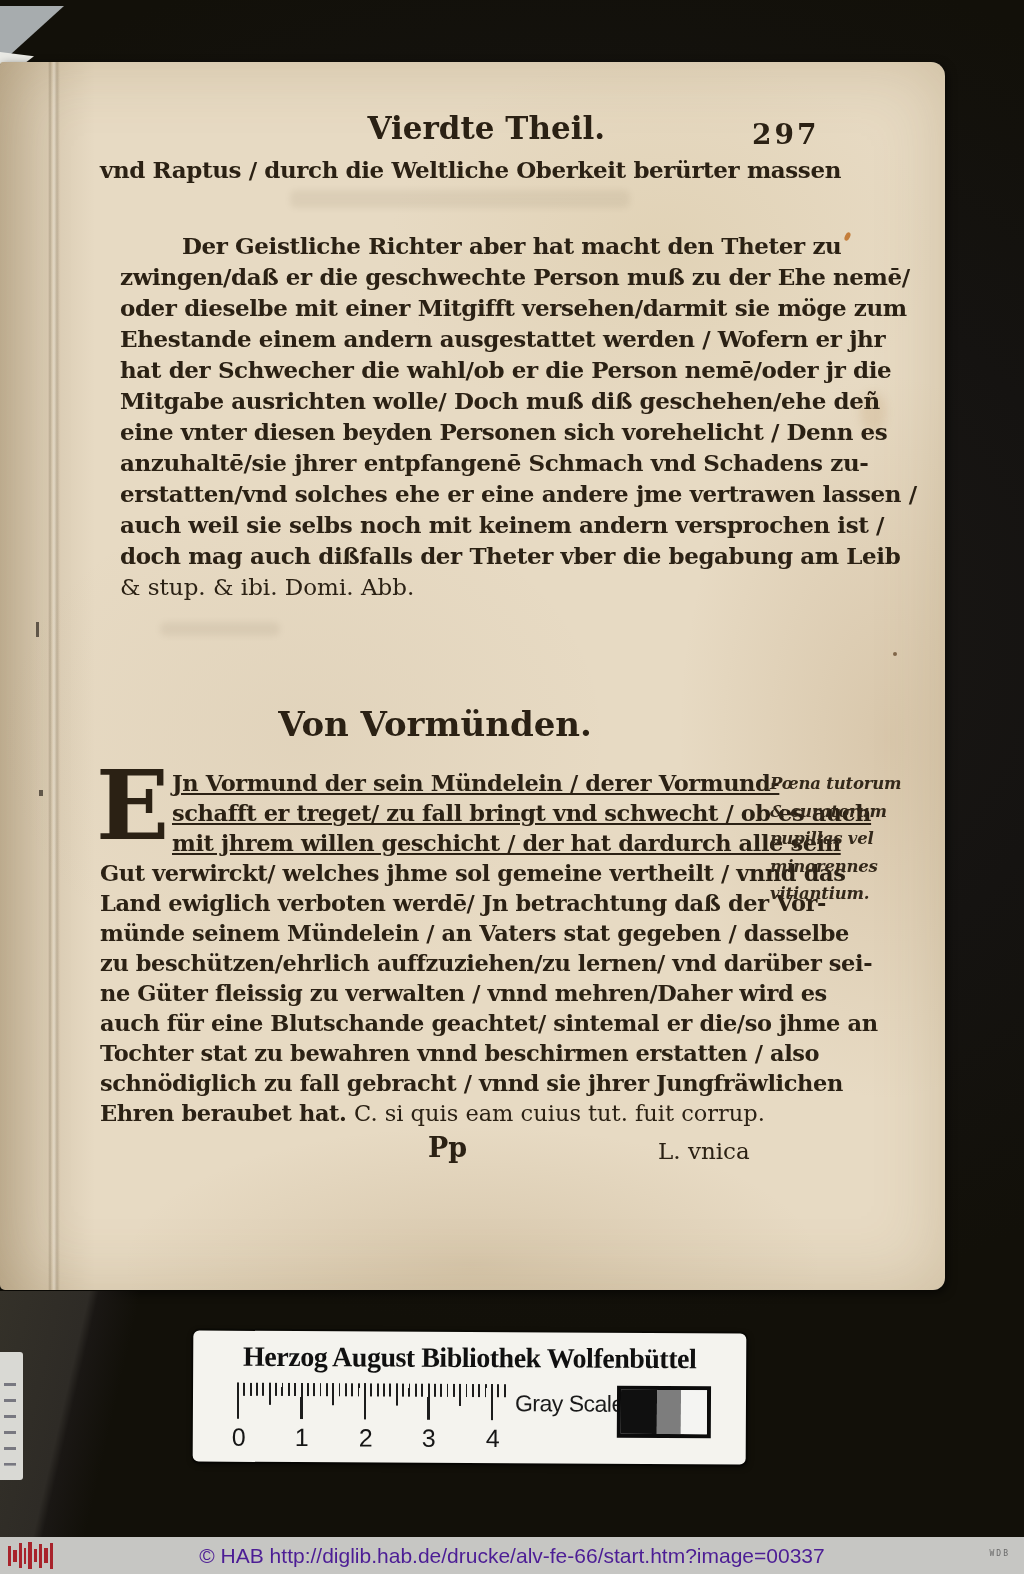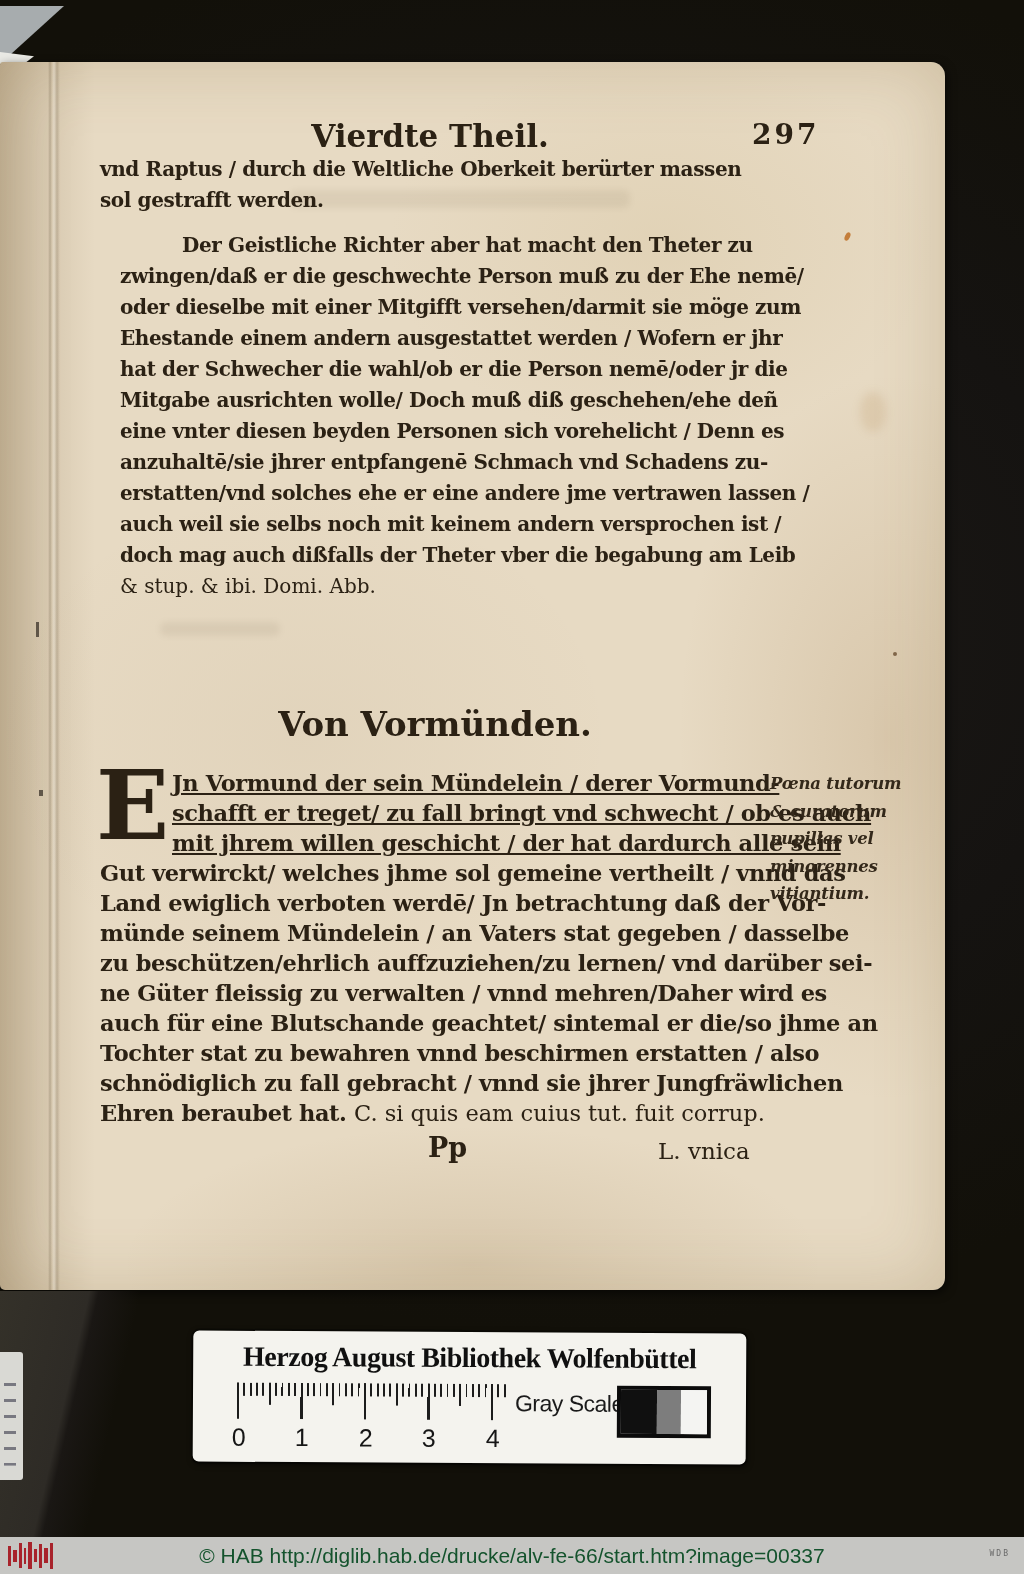--- a/index.html
+++ b/index.html
@@ -15,27 +15,27 @@
            radial-gradient(ellipse 520px 420px at 32% 55%, rgba(120,92,52,.05), transparent 60%),
            radial-gradient(ellipse 300px 520px at 94% 55%, rgba(165,132,88,.22), transparent 70%),
            radial-gradient(ellipse 500px 200px at 50% 98%, rgba(150,120,75,.18), transparent 70%),
            linear-gradient(90deg, rgba(118,94,58,.30) 0px, rgba(118,94,58,.14) 42px, rgba(118,94,58,0) 95px);
          border-radius:3px 14px 12px 5px;
          box-shadow: inset 0 0 70px rgba(120,90,40,.22), 2px 3px 10px rgba(0,0,0,.6);
          color:#2b2114;}
   .crease{position:absolute;left:48px;top:0;width:12px;height:100%;
           background:linear-gradient(90deg, transparent 0, rgba(90,75,50,.25) 2px, transparent 4px,
                      rgba(255,255,255,.25) 6px, rgba(90,75,50,.22) 9px, transparent 12px);}
-  .line{white-space:nowrap;font-size:20px;line-height:31px;font-weight:bold;letter-spacing:-0.4px;}
+  .line{white-space:nowrap;font-size:23px;line-height:31px;font-weight:bold;letter-spacing:-0.4px;}
   .roman{font-weight:normal;letter-spacing:0;}
   .indent1{margin-left:62px;}
   .indent2{margin-left:72px;text-decoration:underline;}
 
-  .running-title{position:absolute;left:255px;top:48px;width:350px;text-align:center;
-                 font-size:31px;font-weight:bold;letter-spacing:0;margin-top:8px;}
+  .running-title{position:absolute;left:255px;top:48px;width:350px;text-align:right;
+                 font-size:31px;font-weight:bold;letter-spacing:0;}
   .folio{position:absolute;left:752px;top:56px;font-size:28px;font-weight:bold;letter-spacing:3px;}
 
   .par1{position:absolute;left:100px;top:92px;}
   .par2{position:absolute;left:100px;top:168px;margin-left:20px;}
   .section-heading{position:absolute;left:230px;top:642px;width:410px;text-align:center;
                    font-size:34px;font-weight:bold;}
   .par3{position:absolute;left:100px;top:706px;}
   .par3 .line{line-height:30px;font-size:22.5px;}
   .dropcap{position:absolute;left:96px;top:700px;font-size:96px;line-height:88px;font-weight:bold;}
   .margin-notes{position:absolute;left:770px;top:708px;width:150px;font-style:italic;
@@ -82,21 +82,21 @@
   .swatch .sw2{width:28%;background:#7d7d7d;}
   .swatch .sw3{width:30%;background:#f4f4f2;}
 
   
   .footer{position:absolute;left:0;top:1537px;width:1024px;height:37px;background:#c6c6c3;
           display:flex;align-items:center;}
   .footer-logo{position:absolute;left:8px;top:4px;width:56px;height:29px;display:flex;
                align-items:center;gap:2px;}
   .footer-logo i{display:block;background:#a8232b;width:3px;}
   .footer-text{width:100%;text-align:center;font-family:"Liberation Sans","DejaVu Sans",sans-serif;
-               font-size:21px;color:#14532d;letter-spacing:0;}
+               font-size:21px;color:#4c1d95;letter-spacing:0;}
   .corner-mark{position:absolute;right:14px;top:12px;font-family:"DejaVu Sans Mono",monospace;
                font-size:8px;color:#6a6a6a;letter-spacing:2px;}
 </style>
 </head>
 <body>
 
 <div class="stage">
 
   <div class="cradle-corner"></div>
   <div class="cradle-sliver"></div>
@@ -111,21 +111,20 @@
     <div class="speck" style="left:893px;top:590px;width:4px;height:4px;background:rgba(90,60,30,.7);"></div>
     <div class="speck" style="left:860px;top:330px;width:26px;height:40px;background:rgba(170,120,60,.14);filter:blur(4px);"></div>
     <div class="binding-mark" style="left:36px;top:560px;width:3px;height:15px;"></div>
     <div class="binding-mark" style="left:39px;top:728px;width:4px;height:6px;"></div>
 
     <div class="running-title">Vierdte Theil.</div>
     <div class="folio">297</div>
 
     <div class="par1">
       <div class="line">vnd Raptus / durch die Weltliche Oberkeit berürter massen</div>
-      <div class="line">sol gestrafft werden.</div>
     </div>
 
     <div class="par2">
       <div class="line indent1">Der Geistliche Richter aber hat macht den Theter zu</div>
       <div class="line">zwingen/daß er die geschwechte Person muß zu der Ehe nemē/</div>
       <div class="line">oder dieselbe mit einer Mitgifft versehen/darmit sie möge zum</div>
       <div class="line">Ehestande einem andern ausgestattet werden / Wofern er jhr</div>
       <div class="line">hat der Schwecher die wahl/ob er die Person nemē/oder jr die</div>
       <div class="line">Mitgabe ausrichten wolle/ Doch muß diß geschehen/ehe deñ</div>
       <div class="line">eine vnter diesen beyden Personen sich vorehelicht / Denn es</div>

